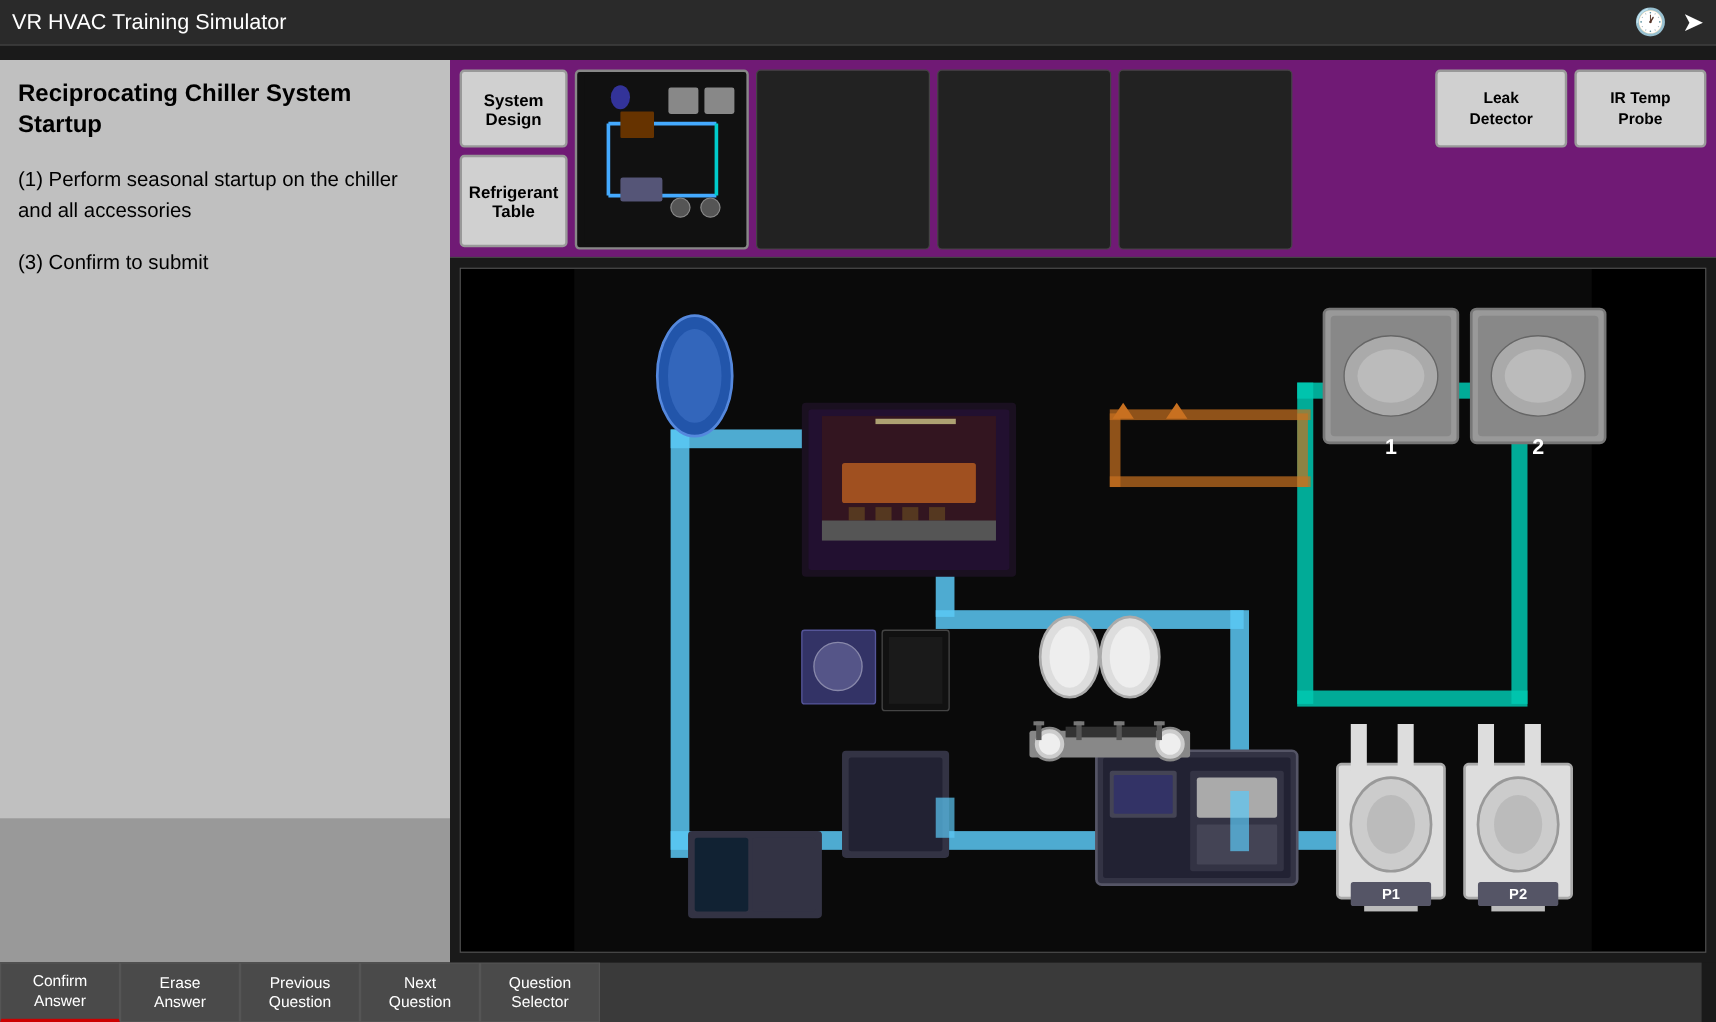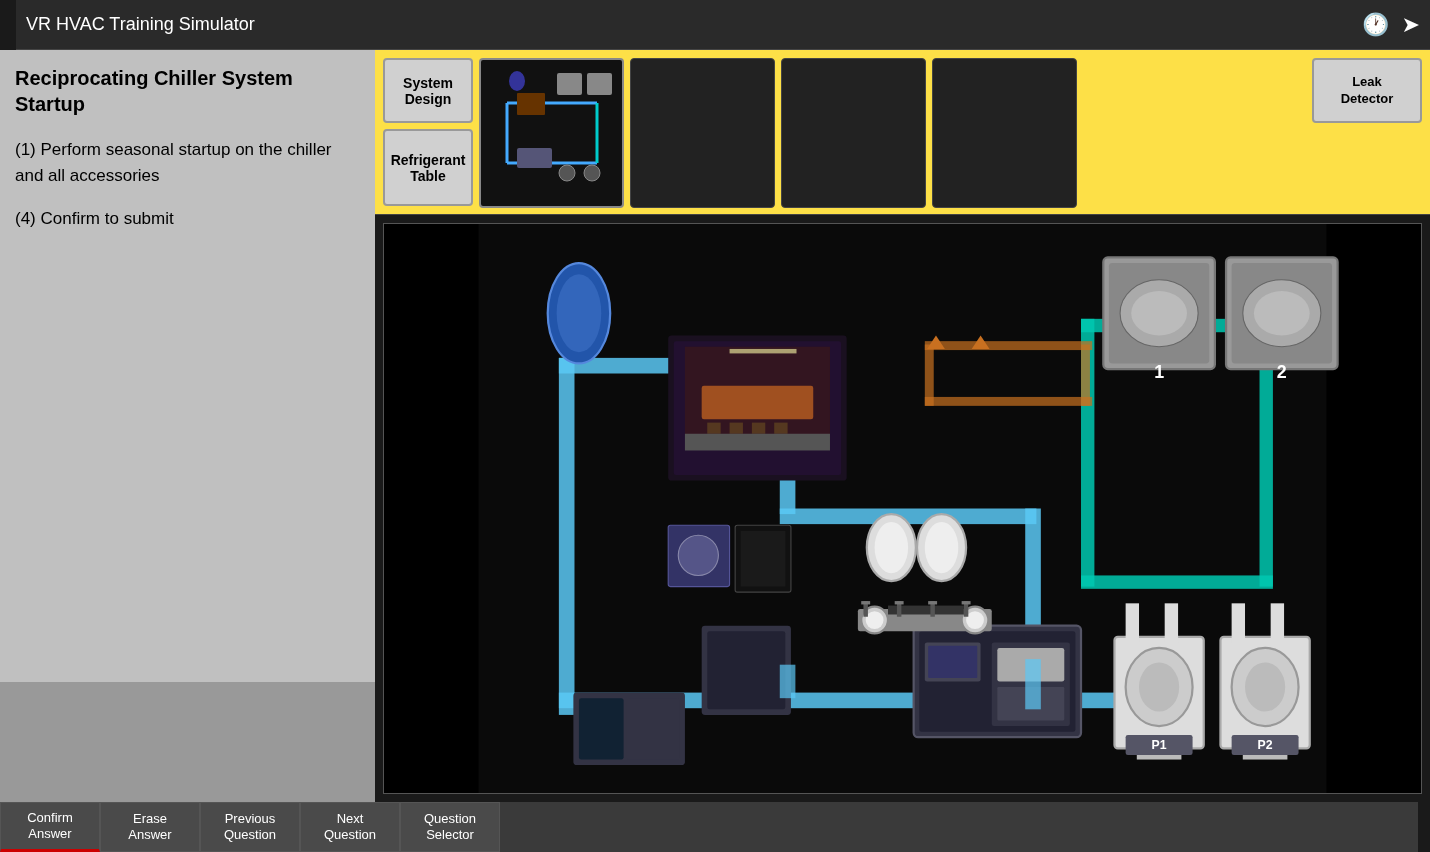--- a/index.html
+++ b/index.html
@@ -8,22 +8,22 @@
       height: 852px;
       background: #1a1a1a;
       font-family: Arial, sans-serif;
       overflow: hidden;
       position: relative;
     }
 
     
     #title-bar {
       position: absolute;
-      top: 0; left: 16px; right: 0;
-      height: 50px;
+      top: 0; left: 0; right: 0;
+      height: 38px;
       background: #2a2a2a;
       display: flex;
       align-items: center;
       justify-content: space-between;
       padding: 0 10px;
       border-bottom: 1px solid #444;
     }
     #title-bar .app-title {
       color: #fff;
       font-size: 18px;
@@ -113,21 +113,21 @@
       right: 0;
       bottom: 50px;
       background: #1a1a1a;
       display: flex;
       flex-direction: column;
     }
 
     
     #top-toolbar {
       height: 165px;
-      background: #fde047;
+      background: #701a75;
       display: flex;
       align-items: stretch;
       padding: 8px;
       gap: 6px;
       border-bottom: 1px solid #444;
     }
 
     .tool-btn {
       background: #d0d0d0;
       border: 2px solid #999;
@@ -226,21 +226,21 @@
     <span class="title-icon">🕐</span>
     <span class="title-icon">➤</span>
   </div>
 </div>
 
 <div id="left-panel">
   <div class="content-area">
     <div class="module-title">Reciprocating Chiller System Startup</div>
     <div class="instructions">
       <div class="instruction-item">(1) Perform seasonal startup on the chiller and all accessories</div>
-      <div class="instruction-item">(4) Confirm to submit</div>
+      <div class="instruction-item">(3) Confirm to submit</div>
     </div>
   </div>
   <div class="gray-bottom"></div>
 </div>
 
 <div id="bottom-bar">
   <button class="bottom-btn confirm-btn">
     <span>Confirm<br>Answer</span>
   </button>
   <button class="bottom-btn">
@@ -291,20 +291,21 @@
       </svg>
     </div>
 
     <div class="empty-slot" style="width:145px; height:150px;"></div>
     <div class="empty-slot" style="width:145px; height:150px;"></div>
     <div class="empty-slot" style="width:145px; height:150px;"></div>
 
     <div class="right-tools">
       <div class="right-tool-row">
         <button class="right-tool-btn">Leak<br>Detector</button>
+        <button class="right-tool-btn">IR Temp<br>Probe</button>
       </div>
     </div>
   </div>
 
   <div id="diagram-area">
     <svg id="hvac-svg" viewBox="0 0 760 510" preserveAspectRatio="xMidYMid meet">
       <rect width="760" height="510" fill="#0a0a0a"></rect>
 
       <rect x="72" y="120" width="14" height="320" fill="#5bc8f5" opacity="0.85"></rect>
 

